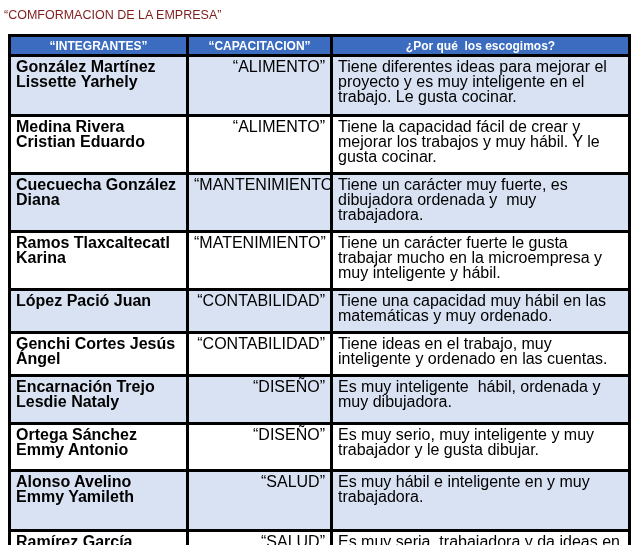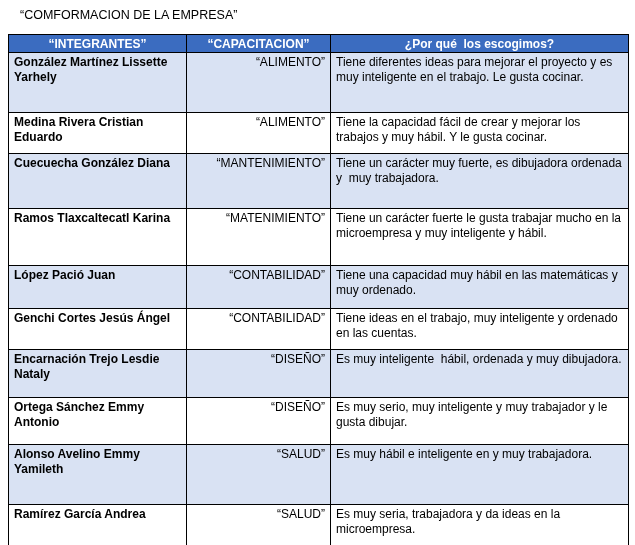--- a/index.html
+++ b/index.html
@@ -4,53 +4,53 @@
 <style>
   html, body {
     margin: 0;
     padding: 0;
     width: 635px;
     height: 545px;
     background: #ffffff;
     font-family: "Liberation Sans", sans-serif;
   }
   .doc-title {
-    color: #000000;
+    color: #7f1d1d;
     font-size: 12.5px;
     font-weight: 400;
-    padding: 8px 0 0 20px;
+    padding: 8px 0 0 4px;
     white-space: pre-wrap;
   }
   table.empresa-table {
     border-collapse: collapse;
     table-layout: fixed;
     width: 620px;
     margin: 12px 0 0 8px;
   }
   table.empresa-table col.c1 { width: 178px; }
   table.empresa-table col.c2 { width: 144px; }
   table.empresa-table col.c3 { width: 298px; }
   th, td {
-    border: 1px solid #000000;
+    border: 3px solid #000000;
     vertical-align: top;
     white-space: pre-wrap;
     overflow: hidden;
   }
   tr.header-row th {
     background: #3B6CC0;
     color: #FFFFFF;
     font-weight: bold;
     font-size: 12px;
     height: 15px;
     padding: 1px 2px;
     text-align: center;
     vertical-align: middle;
   }
   td {
-    font-size: 12px;
+    font-size: 16px;
     line-height: 15px;
     padding: 2px 5px 8px 5px;
     color: #000000;
   }
   td.cell-name { font-weight: bold; }
   td.cell-training { text-align: right; }
   tbody tr:nth-child(odd)  { background: #D9E2F3; }
   tbody tr:nth-child(even) { background: #FFFFFF; }
 </style>
 </head>

